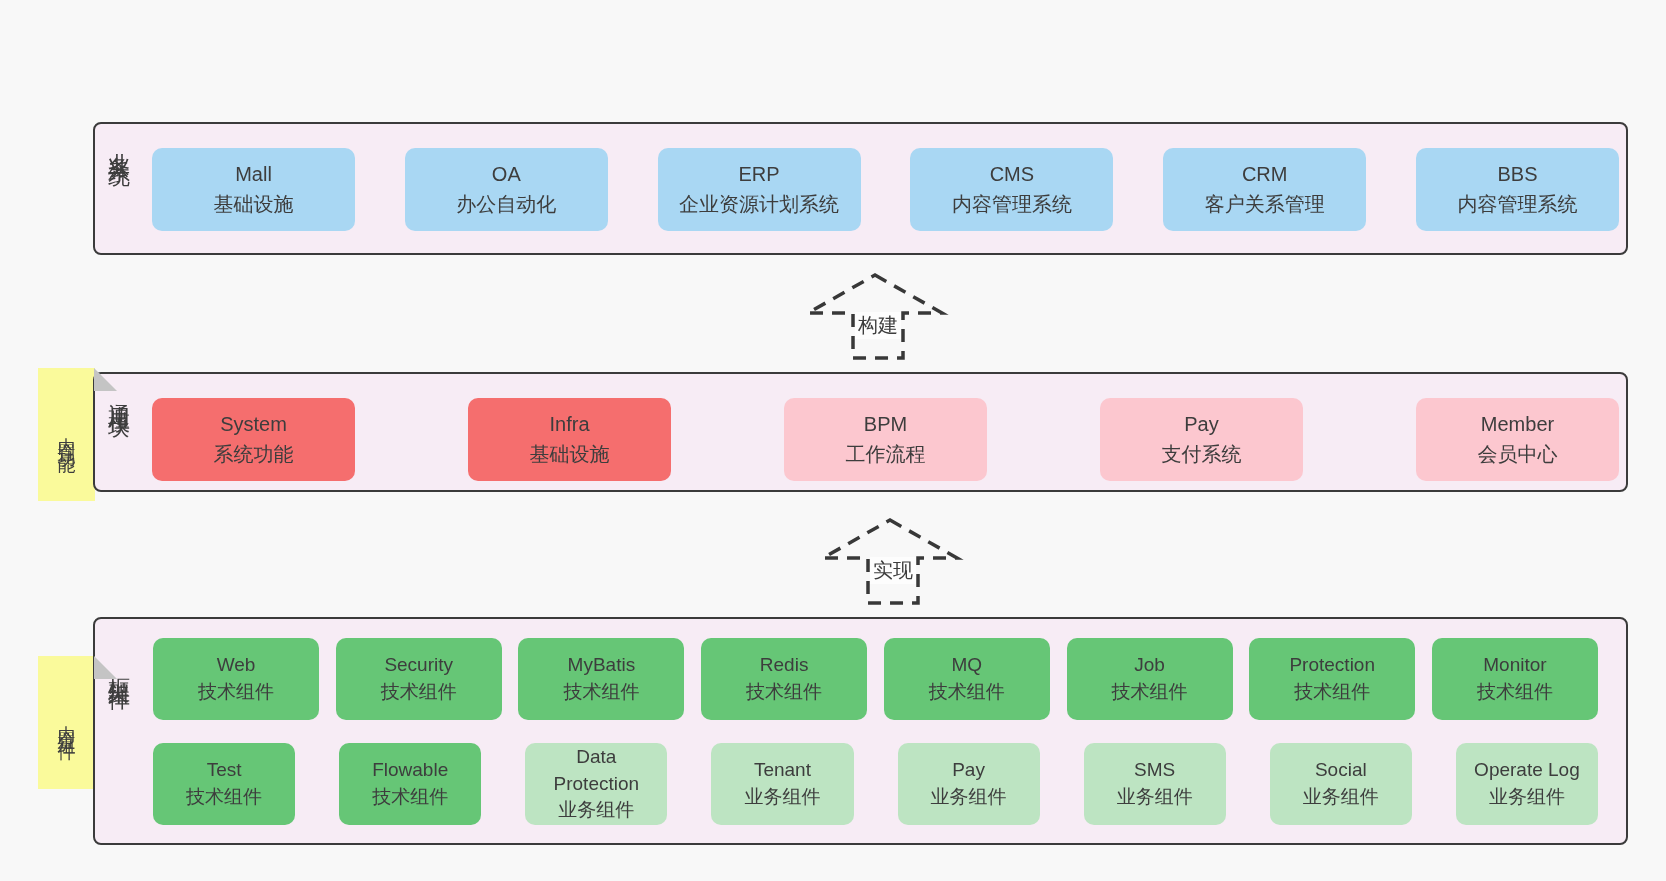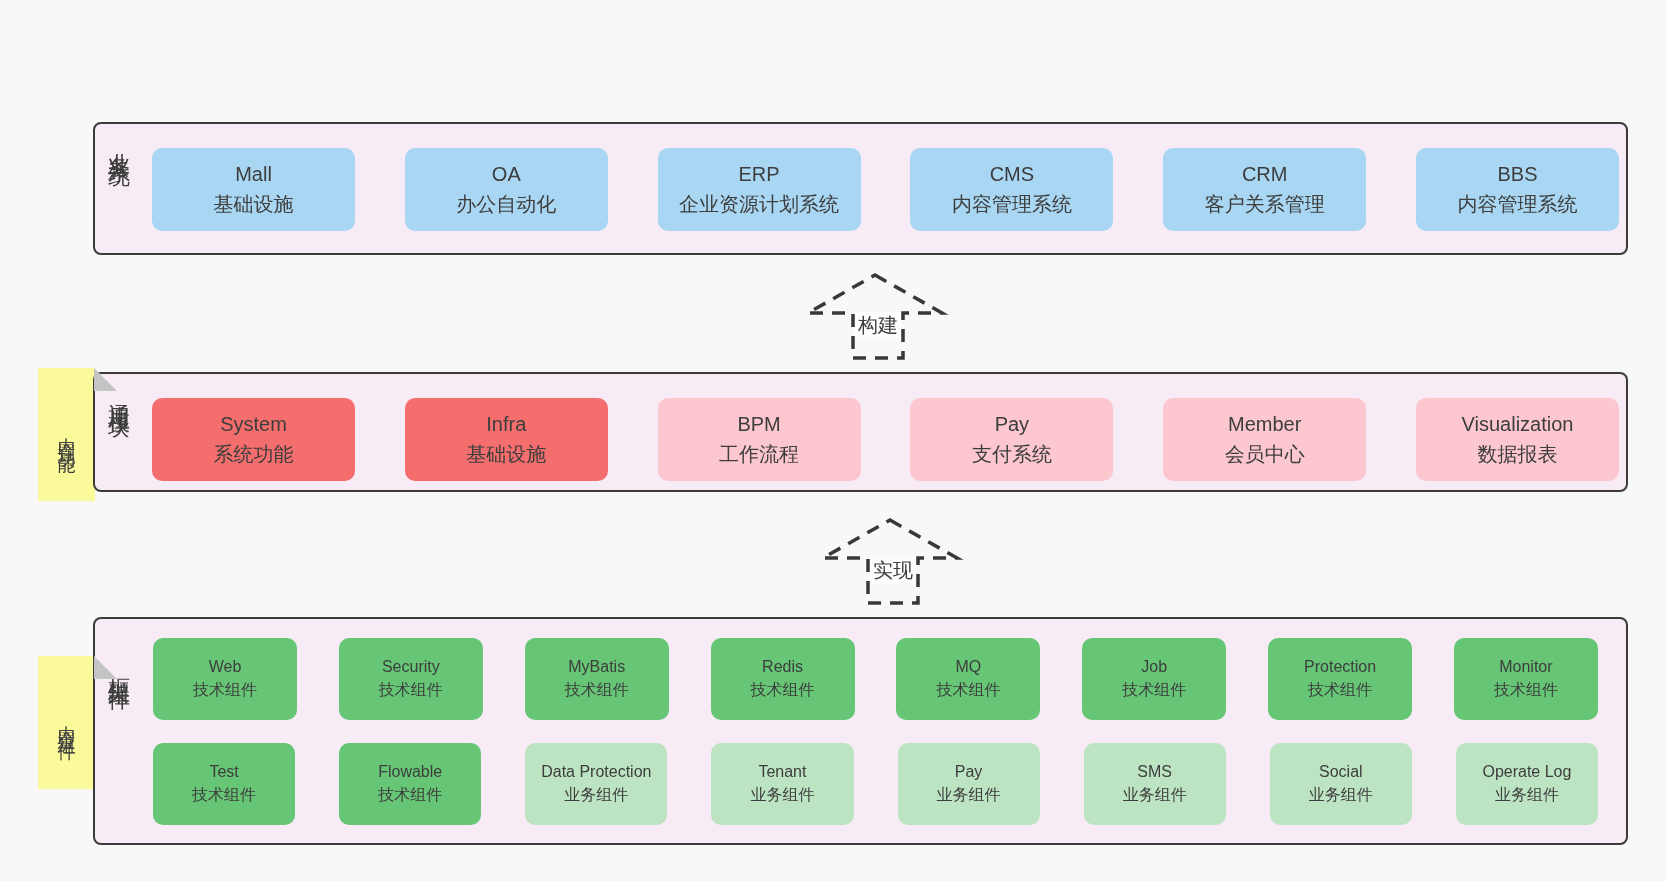--- a/index.html
+++ b/index.html
@@ -23,21 +23,21 @@
   .box-row{position:absolute;left:57px;right:7px;display:flex;justify-content:space-between;}
   #panel-business .box-row{top:24px;}
   #panel-modules .box-row{top:24px;}
   #panel-components .box-row{left:58px;right:28px;}
   #components-row-1{top:19px;}
   #components-row-2{top:124px;gap:44px;}
 
   .box{border-radius:10px;display:flex;flex-direction:column;justify-content:center;align-items:center;
        text-align:center;color:var(--text,#3d3d3d);box-sizing:border-box;padding:2px 10px;}
   .box-wide{width:203px;height:83px;font-size:20px;line-height:1.48;}
-  .box-small{width:144px;height:82px;font-size:16px;line-height:1.42;}
+  .box-small{width:166px;height:82px;font-size:19px;line-height:1.42;}
   .blue{background:var(--box-blue,#a9d7f3);}
   .red{background:var(--box-red,#f56e6e);}
   .pink{background:var(--box-pink,#fcc7cf);}
   .green{background:var(--box-green,#66c676);}
   .green-light{background:var(--box-green-light,#bde4c2);}
   .box-name,.box-desc{display:block;}
 
   
   .sticky{position:absolute;left:38px;width:57px;height:133px;background:var(--sticky-yellow,#fafa9b);z-index:1;
           display:flex;align-items:center;justify-content:center;}
@@ -123,24 +123,20 @@
         <span class="box-desc">工作流程</span>
       </div>
       <div class="box box-wide pink">
         <span class="box-name">Pay</span>
         <span class="box-desc">支付系统</span>
       </div>
       <div class="box box-wide pink">
         <span class="box-name">Member</span>
         <span class="box-desc">会员中心</span>
       </div>
-      <div class="box box-wide pink">
-        <span class="box-name">Visualization</span>
-        <span class="box-desc">数据报表</span>
-      </div>
     </div>
   </div>
 
   <div class="arrow" id="arrow-implement">
     <svg width="150" height="95" viewBox="0 0 150 95">
       <polygon class="arrow-shape" points="75,7 142,45 103,45 103,90 53,90 53,45 8,45"></polygon>
     </svg>
     <span class="arrow-label">实现</span>
   </div>
 

